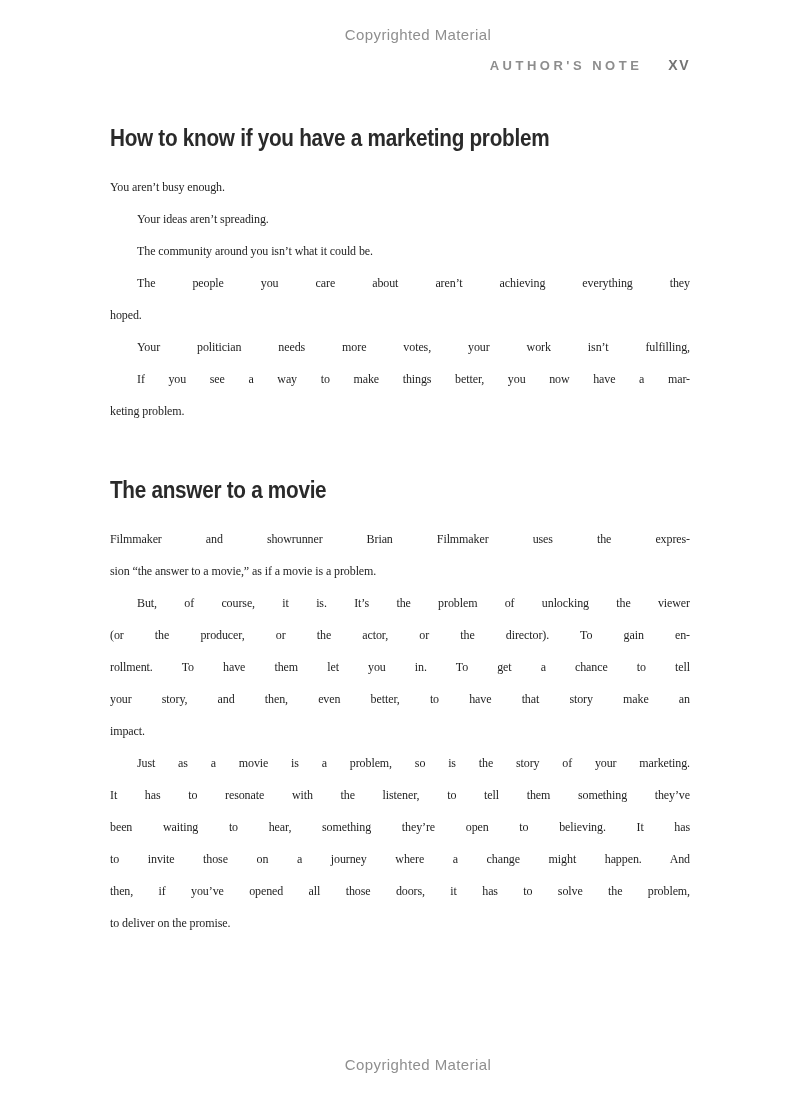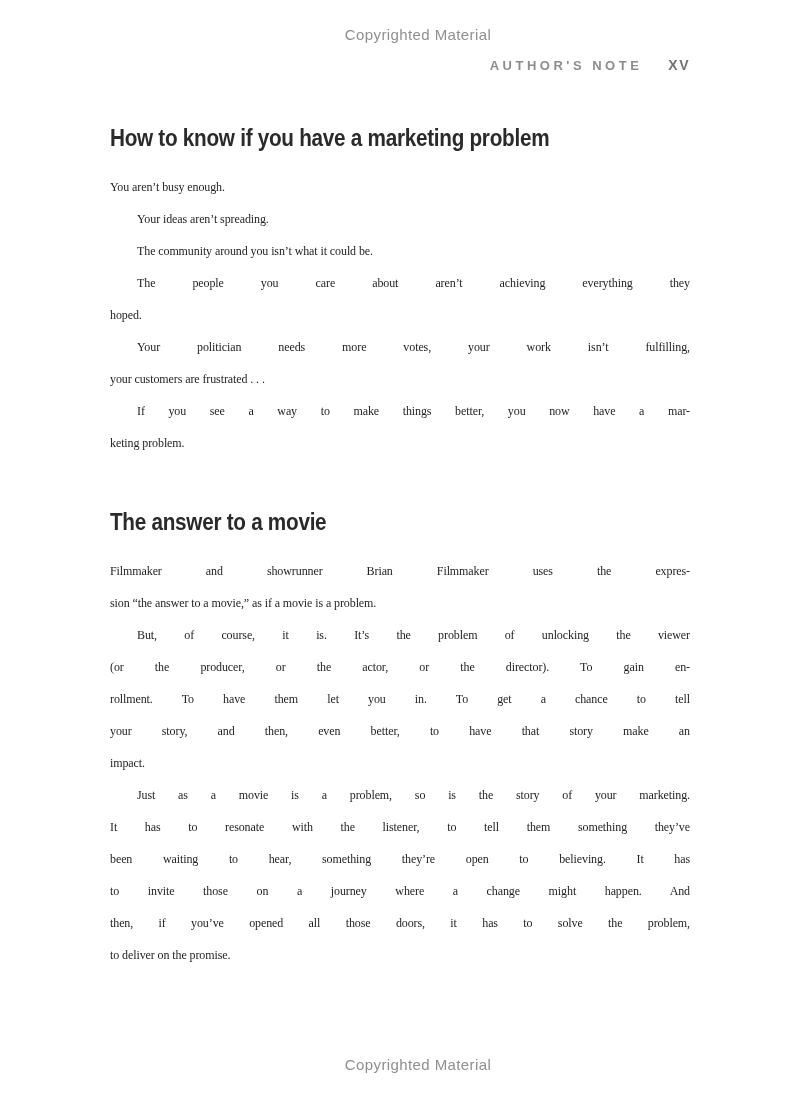--- a/index.html
+++ b/index.html
@@ -126,21 +126,20 @@
         </div>
         <div class="para">
           <div class="line indent">The community around you isn’t what it could be.</div>
         </div>
         <div class="para">
           <div class="line j indent">The people you care about aren’t achieving everything they</div>
           <div class="line">hoped.</div>
         </div>
         <div class="para">
           <div class="line j indent">Your politician needs more votes, your work isn’t fulfilling,</div>
-          <div class="line">your customers are frustrated . . .</div>
         </div>
         <div class="para">
           <div class="line j indent">If you see a way to make things better, you now have a mar-</div>
           <div class="line">keting problem.</div>
         </div>
         <h2 class="heading">The answer to a movie</h2>
         <div class="para">
           <div class="line j">Filmmaker and showrunner Brian Filmmaker uses the expres-</div>
           <div class="line">sion “the answer to a movie,” as if a movie is a problem.</div>
         </div>

